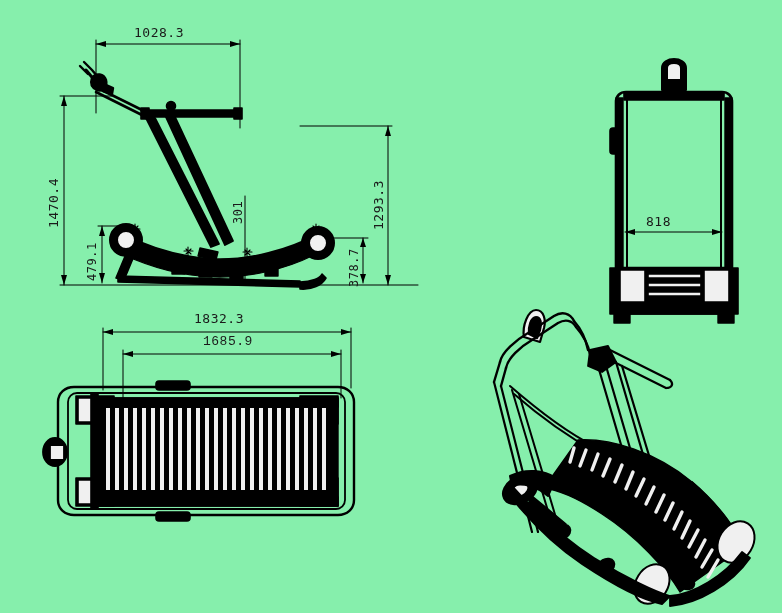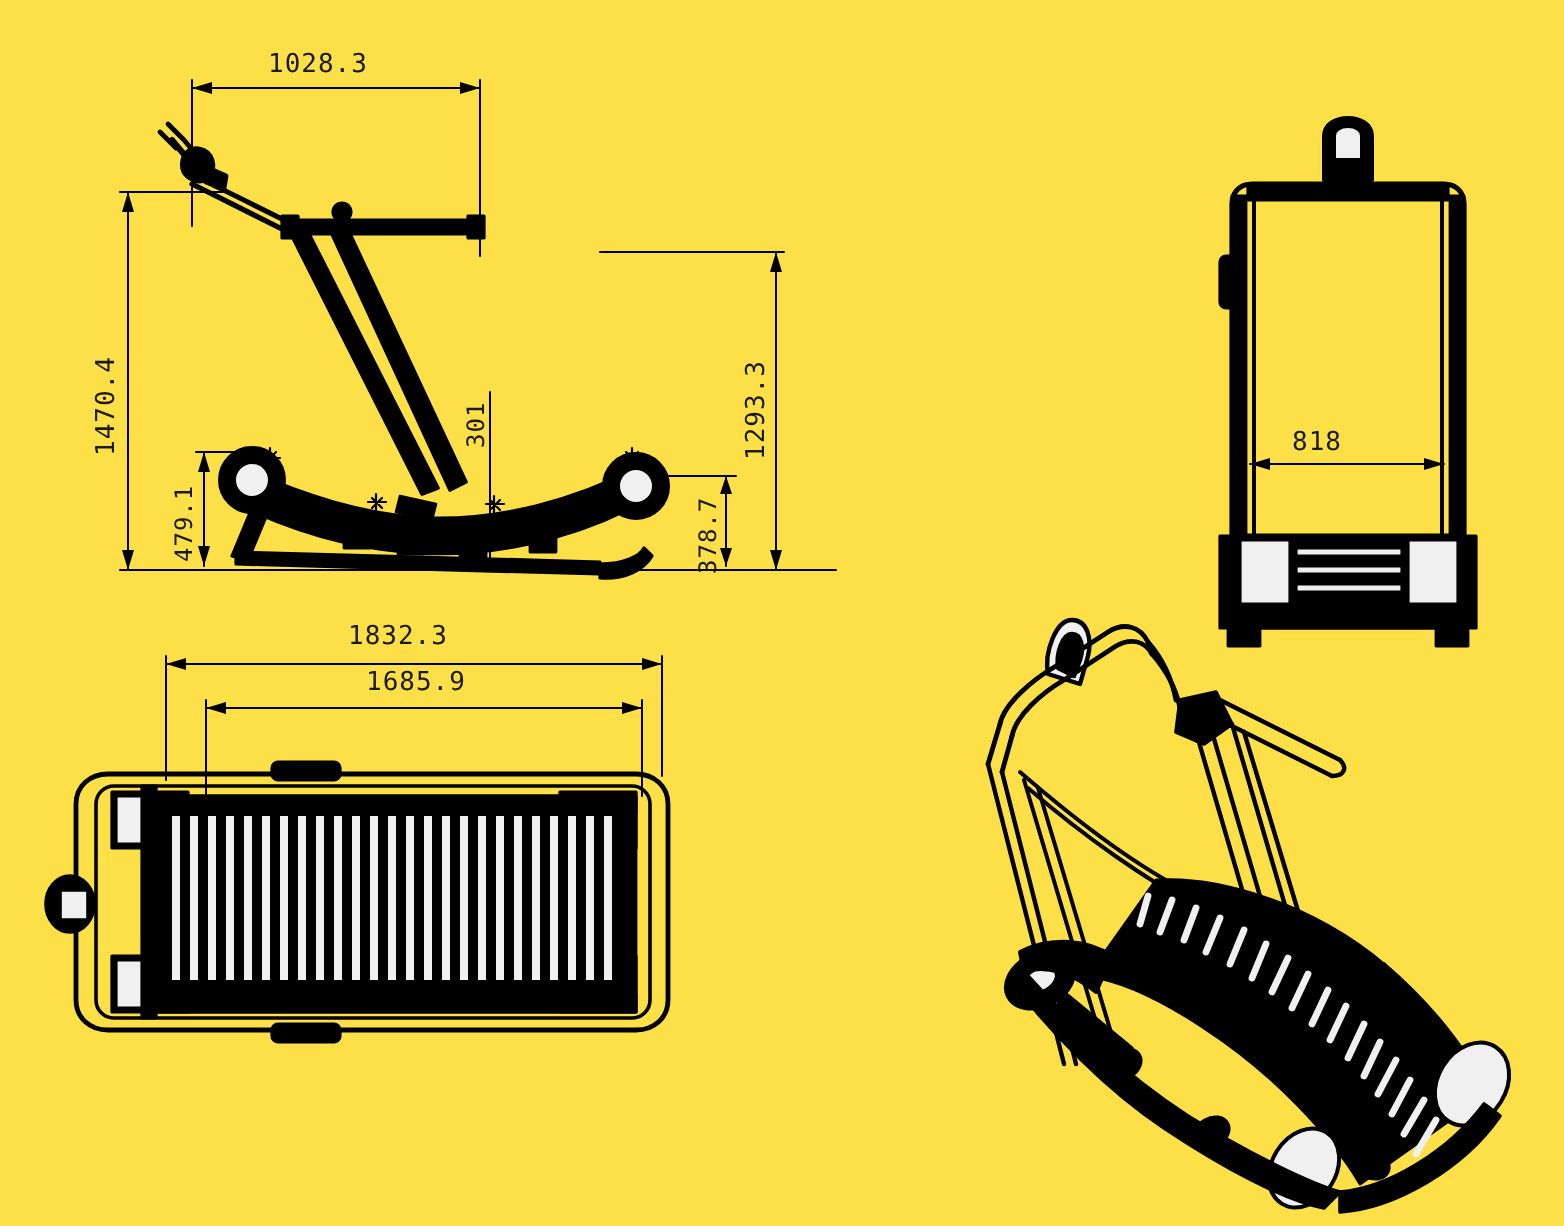--- a/index.html
+++ b/index.html
@@ -4,21 +4,21 @@
 <style>
   html, body {
     margin: 0;
     padding: 0;
     background: #f0f0f0;
   }
   #page {
     position: relative;
     width: 782px;
     height: 613px;
-    background: #fde047;
+    background: #86efac;
     overflow: hidden;
     font-family: "DejaVu Sans Mono", "Liberation Mono", monospace;
   }
   .view { position: absolute; }
   svg { display: block; overflow: visible; }
 
   .dimtext {
     position: absolute;
     font-family: "DejaVu Sans Mono", "Liberation Mono", monospace;
     font-size: 13px;
@@ -233,21 +233,21 @@
           <polygon points="45,192 55,189 55,195" fill="#000" stroke="none"></polygon>
           <polygon points="142,192 132,189 132,195" fill="#000" stroke="none"></polygon>
         </g>
 
       </g>
     </svg>
 
     <div class="dimtext" style="left:66px; top:175px;text-align:right;">818</div>
   </div>
 
-  <div class="view" style="left:8px; top:310px;">
+  <div class="view" style="left:28px; top:310px;">
     <svg width="340" height="230" viewBox="0 0 340 230">
       <g stroke="#000" fill="none" stroke-linecap="round" stroke-linejoin="round">
 
         <g stroke-width="1">
           <line x1="75" y1="18" x2="75" y2="80"></line>
           <line x1="323" y1="18" x2="323" y2="78"></line>
           <line x1="75" y1="22" x2="323" y2="22"></line>
           <polygon points="75,22 85,19 85,25" fill="#000" stroke="none"></polygon>
           <polygon points="323,22 313,19 313,25" fill="#000" stroke="none"></polygon>
         </g>
@@ -332,21 +332,21 @@
         <g stroke-width="1.6" fill="#000">
           <rect x="128" y="71" width="34" height="9" rx="3"></rect>
           <rect x="128" y="202" width="34" height="9" rx="3"></rect>
         </g>
 
       </g>
     </svg>
 
     <div class="dimtext" style="left:166px; top:2px;">1832.3</div>
 
-    <div class="dimtext" style="left:175px; top:25px;">1685.9</div>
+    <div class="dimtext" style="left:175px; top:25px;font-family:Liberation Mono, monospace;">1685.9</div>
   </div>
 
   <div class="view" style="left:470px; top:300px;">
     <svg width="312" height="313" viewBox="0 0 312 313">
       <g stroke="#000" fill="none" stroke-linecap="round" stroke-linejoin="round">
 
         <g stroke-width="2.2" fill="#f0f0f0">
           <path d="M54,37 C52,26 58,10 66,10 C74,10 76,20 74,28 L70,42 Z"></path>
           <path d="M59,34 C58,27 61,17 66,17 C71,17 72,24 70,30 L67,38 Z" fill="#000"></path>
         </g>

